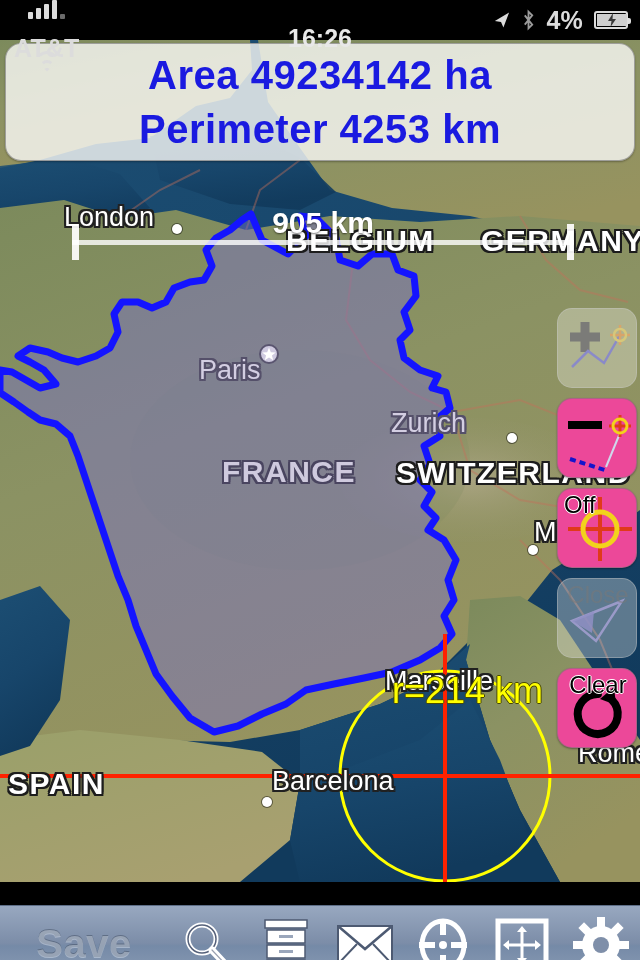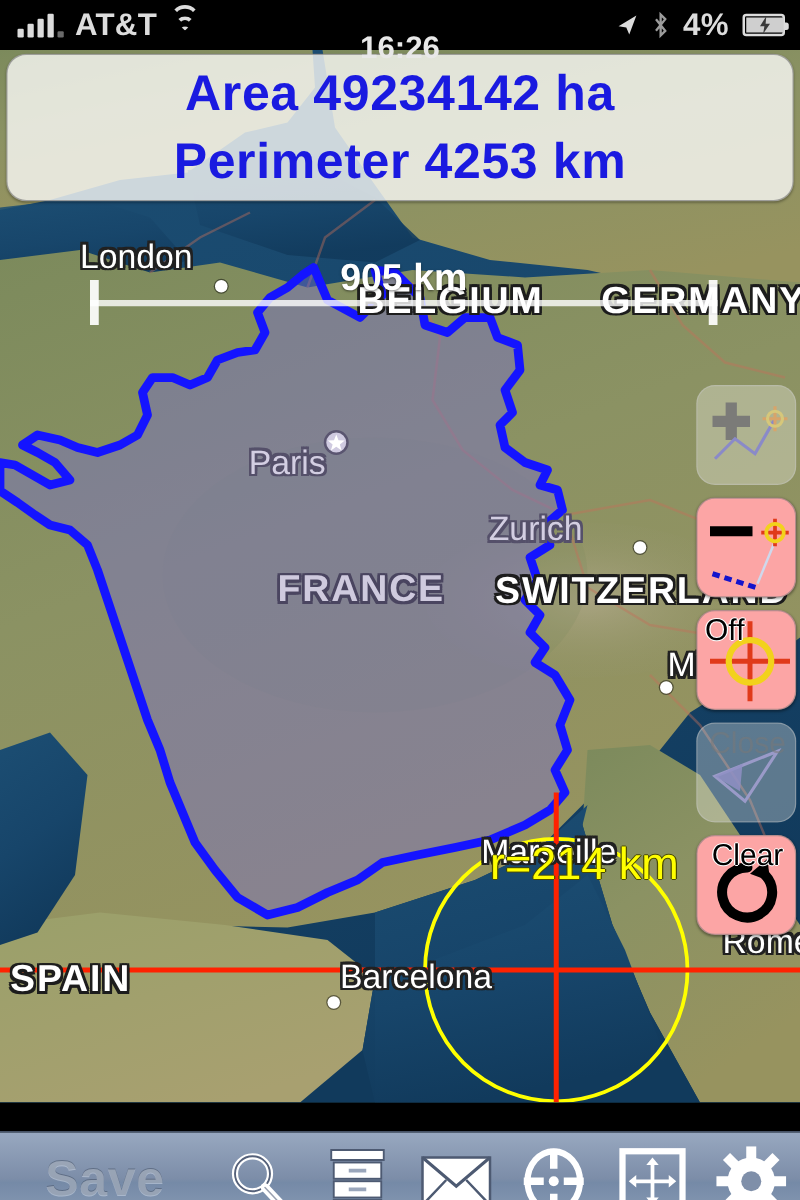--- a/index.html
+++ b/index.html
@@ -7,21 +7,21 @@
   body { font-family:"Liberation Sans", sans-serif; }
 
   #screen { position:relative; width:640px; height:960px; overflow:hidden; background:#000; }
 
   
   #statusbar{
     position:absolute; left:0; top:0; width:640px; height:40px;
     background:#000; color:#d8d8d8; z-index:60;
     display:flex; align-items:center;
   }
-  .sb-left{ position:absolute; left:14px; top:0; height:40px; display:flex; align-items:center; gap:9px; }
+  .sb-left{ position:absolute; left:14px; top:0; height:40px; display:flex; align-items:center; gap:9px;flex-direction:column; }
   .sb-center{ position:absolute; left:0; top:18px; width:640px; height:40px;
               display:flex; align-items:center; justify-content:center; }
   .sb-right{ position:absolute; right:12px; top:0; height:40px; display:flex; align-items:center; gap:11px; }
   .sb-text{ font-size:25px; font-weight:bold; color:#dcdcdc; letter-spacing:.2px; line-height:40px; }
   .sb-time{ font-size:25px; font-weight:bold; color:#e8e8e8; }
 
   .bars{ display:flex; align-items:flex-end; gap:3px; height:20px; }
   .bars i{ display:block; width:5px; background:#dcdcdc; border-radius:1px; }
   .bars i:nth-child(1){ height:7px; }
   .bars i:nth-child(2){ height:11px; }
@@ -83,21 +83,21 @@
   #scalebar .rail{ position:absolute; left:0; top:32px; width:502px; height:5px;
                    background:rgba(255,255,255,.80); }
   #scalebar .cap{ position:absolute; top:16px; width:7px; height:36px; background:rgba(255,255,255,.92); }
   #scalebar .cap.l{ left:0; } #scalebar .cap.r{ right:0; }
   #scalebar .slabel{ position:absolute; left:0; top:-2px; width:502px; text-align:center;
                      font-size:30px; font-weight:bold; color:#fff;
                      text-shadow:0 1px 2px rgba(0,0,0,.55); }
 
   
   .toolbtn{ position:absolute; right:3px; width:80px; height:80px; border-radius:15px; z-index:28;
-            background:#fca5a5; border:1px solid rgba(120,120,120,.55);
+            background:#ec4899; border:1px solid rgba(120,120,120,.55);
             box-shadow:0 1px 2px rgba(0,0,0,.35); overflow:hidden; }
   .toolbtn.faded{ background:rgba(245,245,240,.33); border-color:rgba(200,200,200,.40);
                   box-shadow:none;margin-left:44px; }
   .toolbtn svg{ position:absolute; left:0; top:0; width:80px; height:80px; }
   .toolbtn .btxt{ position:absolute; left:0; top:2px; width:80px; text-align:center;
                   font-size:24px; font-weight:normal; color:#000; z-index:2;
                   text-shadow:1px 0 #fff,-1px 0 #fff,0 1px #fff,0 -1px #fff; }
   .toolbtn.faded .btxt{ color:rgba(120,120,120,.55); text-shadow:none; }
   #btn-add{ top:268px; } #btn-line{ top:358px; } #btn-off{ top:448px; }
   #btn-close{ top:538px; } #btn-clear{ top:628px; }
@@ -247,21 +247,21 @@
       <line x1="445" y1="594" x2="445" y2="842" stroke="#ff2200" stroke-width="4"></line>
     </svg>
 
     <div>
       <div class="plabel country" style="left:286px; top:184px;">BELGIUM</div>
       <div class="plabel country" style="left:481px; top:184px;">GERMANY</div>
       <div class="plabel country" style="left:396px; top:416px;">SWITZERLAND</div>
       <div class="plabel country muted" style="left:222px; top:415px;">FRANCE</div>
       <div class="plabel country" style="left:8px;   top:727px;">SPAIN</div>
 
-      <div class="plabel city" style="left:64px;  top:150px;">London</div>
+      <div class="plabel city" style="left:64px;  top:162px;">London</div>
       <div class="citydot" style="left:172px; top:184px;"></div>
 
       <div class="plabel city muted" style="left:199px; top:315px;">Paris</div>
       <svg style="position:absolute; left:258px; top:303px; width:22px; height:22px;" viewBox="0 0 22 22">
         <circle cx="11" cy="11" r="9" fill="#cfcae0" stroke="#5a5570" stroke-width="2"></circle>
         <path d="M11 4.5 L12.8 9.2 L17.8 9.4 L13.9 12.5 L15.3 17.3 L11 14.4 L6.7 17.3 L8.1 12.5 L4.2 9.4 L9.2 9.2 Z" fill="#ffffff"></path>
       </svg>
 
       <div class="plabel city muted" style="left:391px; top:368px;">Zurich</div>
       <div class="citydot" style="left:507px; top:393px;"></div>

